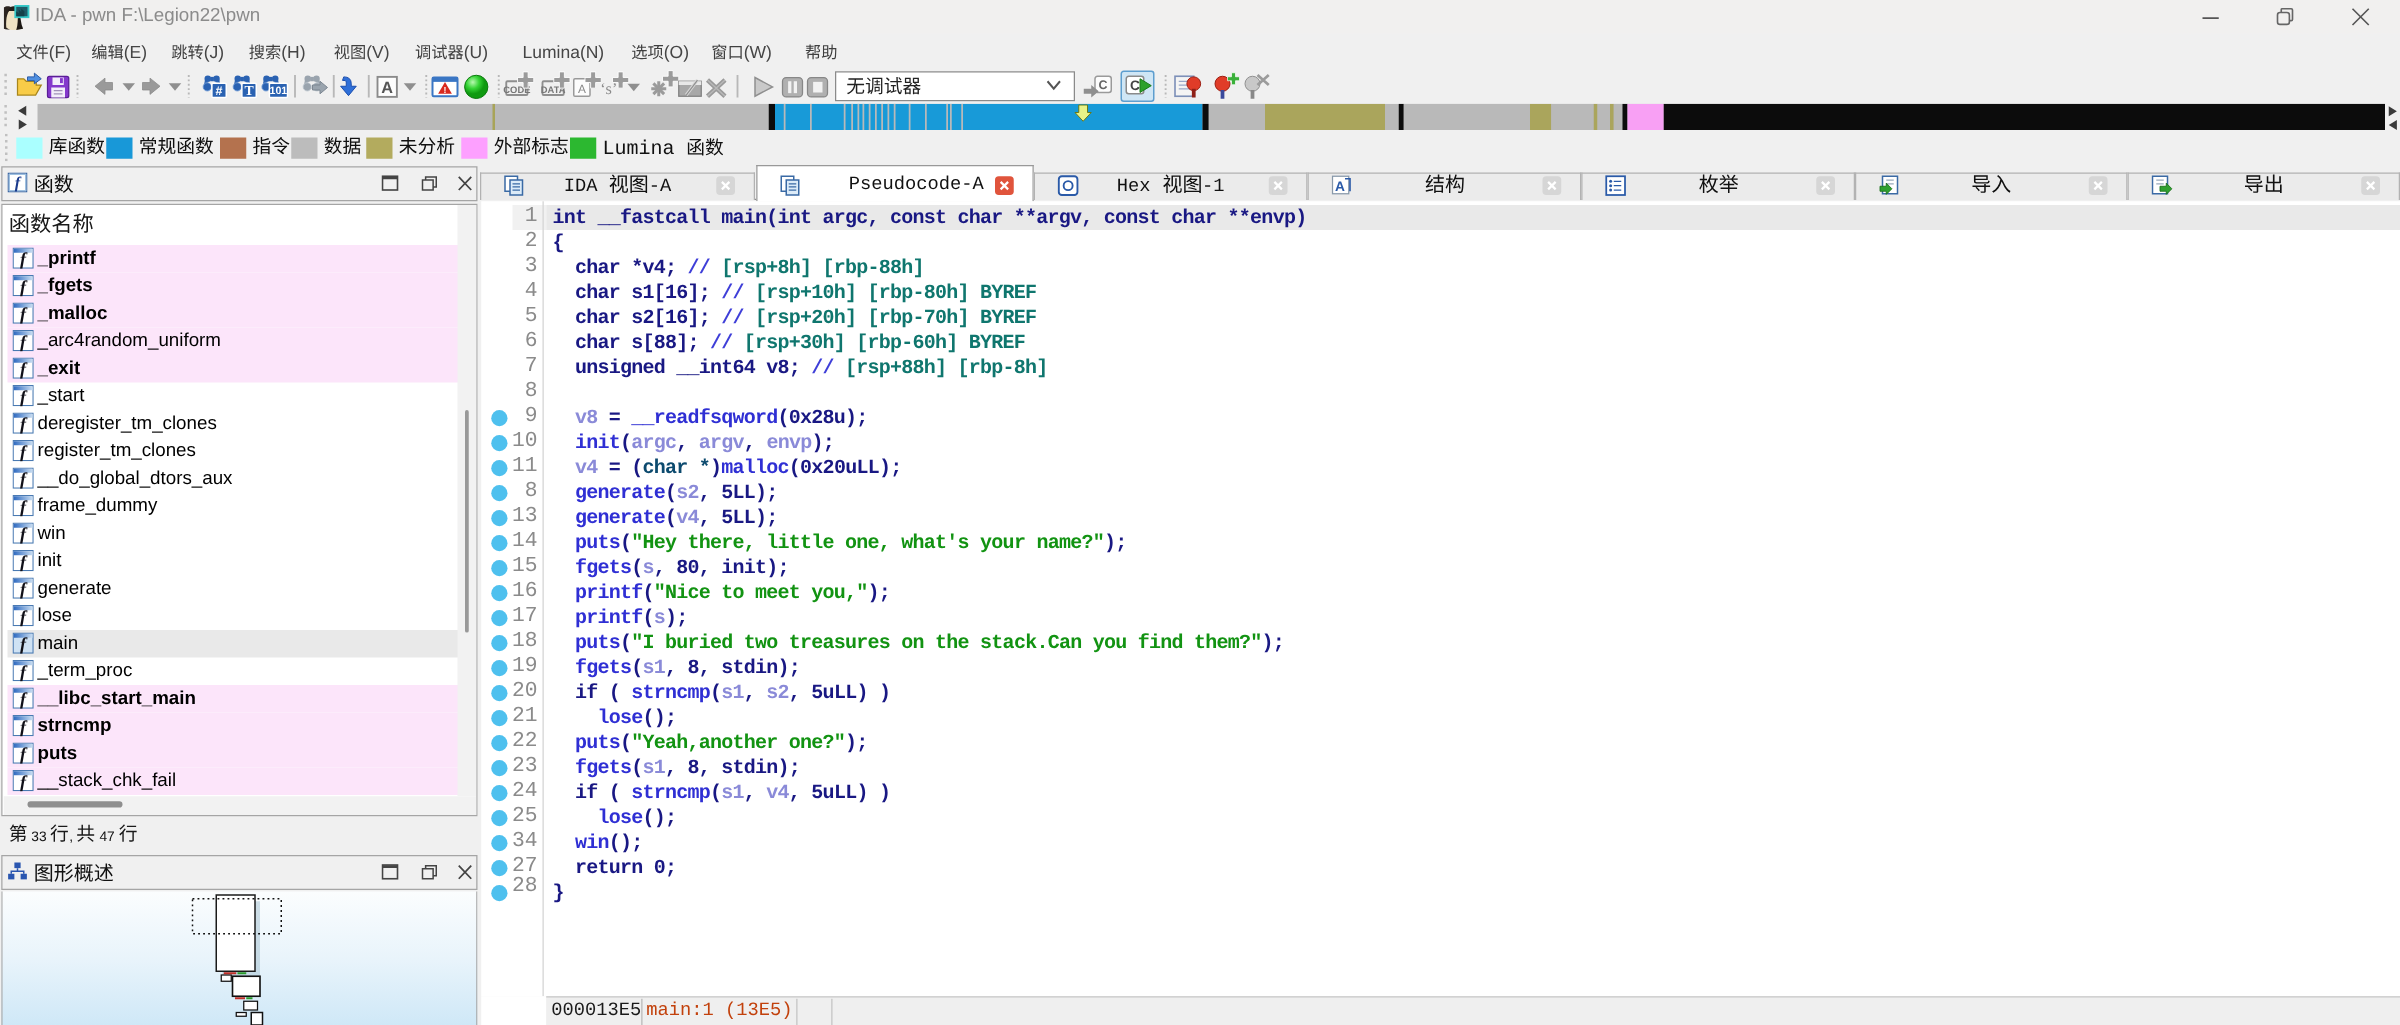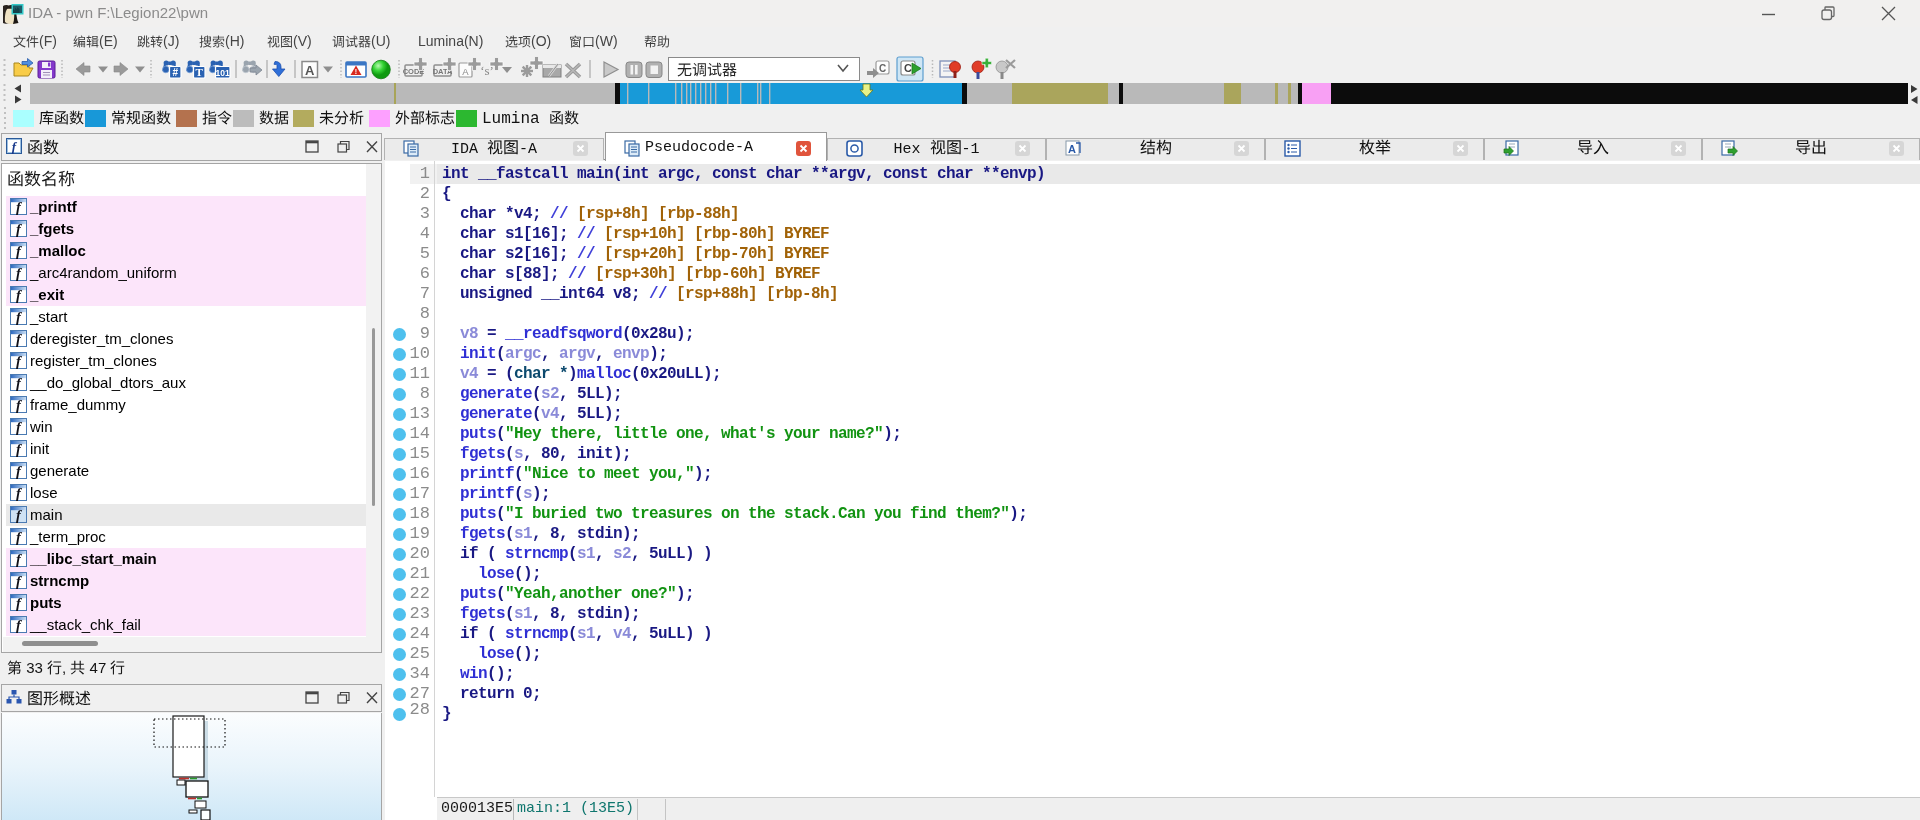--- a/index.html
+++ b/index.html
@@ -1,21 +1,21 @@
 <!DOCTYPE html>
 <html><head><meta charset="utf-8"><style>
 *{margin:0;padding:0;box-sizing:border-box}
 html,body{width:1920px;height:820px;overflow:hidden;background:#f0f0f0;font-family:"Liberation Sans",sans-serif;position:relative}
 .ab{position:absolute}
 .cj{display:inline-block;fill:#1a1a1a}
 .mono{font-family:"Liberation Mono",monospace}
 .codeline{position:absolute;left:442px;white-space:pre;font-family:"Liberation Mono",monospace;font-size:16px;letter-spacing:-0.6px;font-weight:bold;line-height:20px;height:20px}
 .ln{position:absolute;width:46px;text-align:right;font-family:"Liberation Mono",monospace;font-size:17px;font-weight:normal;color:#8b8b8b;line-height:20px;height:20px;left:384px}
 .dot{position:absolute;width:13px;height:13px;border-radius:7px;background:#4ec0ee;left:393px}
-.n{color:#191883}.fu{color:#2f2fd4}.v{color:#8a8ad8}.gy{color:#0c4a6e}.s{color:#129312}.cm{color:#a16207}.mk{color:#3e3ed8}
+.n{color:#191883}.fu{color:#2f2fd4}.v{color:#8a8ad8}.gy{color:#0c4a6e}.s{color:#129312}.cm{color:#0f766e}.mk{color:#3e3ed8}
 .frow{position:absolute;left:3px;width:361px;height:22px;font-size:15px;color:#000;white-space:nowrap}
 .frow .t{position:absolute;left:24px;top:2px}
 .pink{background:#fce5fa}
 .tabl{font-family:"Liberation Mono",monospace;font-size:15px;color:#111}
 </style></head><body>
 <svg width="0" height="0" style="position:absolute">
     <defs>
       <path id="g0" d="M423 823C453 774 485 707 497 666L580 693C566 734 531 799 501 847ZM50 664V590H206C265 438 344 307 447 200C337 108 202 40 36 -7C51 -25 75 -60 83 -78C250 -24 389 48 502 146C615 46 751 -28 915 -73C928 -52 950 -20 967 -4C807 36 671 107 560 201C661 304 738 432 796 590H954V664ZM504 253C410 348 336 462 284 590H711C661 455 592 344 504 253Z"></path>
       <path id="g1" d="M317 341V268H604V-80H679V268H953V341H679V562H909V635H679V828H604V635H470C483 680 494 728 504 775L432 790C409 659 367 530 309 447C327 438 359 420 373 409C400 451 425 504 446 562H604V341ZM268 836C214 685 126 535 32 437C45 420 67 381 75 363C107 397 137 437 167 480V-78H239V597C277 667 311 741 339 815Z"></path>
       <path id="g2" d="M40 54 58 -15C140 18 245 61 346 103L332 163C223 121 114 79 40 54ZM61 423C75 430 98 435 205 450C167 386 132 335 116 316C87 278 66 252 45 248C53 230 64 196 68 182C87 194 118 204 339 255C336 271 333 298 334 317L167 282C238 374 307 486 364 597L303 632C286 593 265 554 245 517L133 505C190 593 246 706 287 815L215 840C179 719 112 587 91 554C71 520 55 496 38 491C46 473 57 438 61 423ZM624 350V202H541V350ZM675 350H746V202H675ZM481 412V-72H541V143H624V-47H675V143H746V-46H797V143H871V-7C871 -14 868 -16 861 -17C854 -17 836 -17 814 -16C822 -32 829 -56 831 -73C867 -73 890 -71 908 -62C926 -52 930 -35 930 -8V413L871 412ZM797 350H871V202H797ZM605 826C621 798 637 762 648 732H414V515C414 361 405 139 314 -21C329 -28 360 -50 372 -63C465 99 482 335 483 498H920V732H729C717 765 697 811 675 846ZM483 668H850V561H483Z"></path>
@@ -693,21 +693,21 @@
         <rect x="1" y="1" width="15" height="3.2" fill="url(#fg)"></rect>
         <text x="8.5" y="14" text-anchor="middle" font-family="Liberation Serif" font-style="italic" font-weight="bold" font-size="14.5" fill="#101018">f</text>
       </svg>
       <span class="t" style="">__stack_chk_fail</span>
     </div>
   </div>
 <div class="ab" style="left:366px;top:164px;width:15px;height:473px;background:#f2f2f2"></div>
 <div class="ab" style="left:372px;top:328px;width:3px;height:178px;background:#999;border-radius:2px"></div>
 <div class="ab" style="left:3px;top:637px;width:378px;height:15px;background:#f2f2f2"></div>
 <div class="ab" style="left:22px;top:641px;width:76px;height:5px;background:#8f8f8f;border-radius:2.5px"></div>
-<div class="ab" style="left:7px;top:659px;font-size:15px;color:#111"><svg class="cj" style="width:15px;height:15px;vertical-align:-0.13em;" viewBox="0 -880 1000 1000">
+<div class="ab" style="left:7px;top:659px;font-size:11px;color:#111"><svg class="cj" style="width:15px;height:15px;vertical-align:-0.13em;" viewBox="0 -880 1000 1000">
       <use href="#g47" transform="scale(1,-1)"></use>
     </svg> 33 <svg class="cj" style="width:15px;height:15px;vertical-align:-0.13em;" viewBox="0 -880 1000 1000">
       <use href="#g48" transform="scale(1,-1)"></use>
     </svg>, <svg class="cj" style="width:15px;height:15px;vertical-align:-0.13em;" viewBox="0 -880 1000 1000">
       <use href="#g49" transform="scale(1,-1)"></use>
     </svg> 47 <svg class="cj" style="width:15px;height:15px;vertical-align:-0.13em;" viewBox="0 -880 1000 1000">
       <use href="#g48" transform="scale(1,-1)"></use>
     </svg></div>
 <div class="ab" style="left:1px;top:684px;width:381px;height:28px;background:#f0f0f0;border:1px solid #a5a5a5"></div>
 <span class="ab" style="left:6px;top:689px"><svg width="16" height="16" viewBox="0 0 16 16">
@@ -777,21 +777,21 @@
     <path d="M4.5 4.5 L10.5 10.5 M10.5 4.5 L4.5 10.5" stroke="#fff" stroke-width="1.8"></path>
   </svg>
 <div class="ab" style="left:605px;top:132px;width:222px;height:29px;background:#fff;border:1px solid #999;border-bottom:none"></div>
 <span class="ab" style="left:624px;top:140px"><svg width="17" height="17" viewBox="0 0 17 17">
       <rect x="1" y="1" width="10" height="12" fill="#fff" stroke="#3a6aa5" stroke-width="1.2"></rect>
       <rect x="5" y="4" width="10" height="12" fill="#dcebf8" stroke="#3a6aa5" stroke-width="1.2"></rect>
       <line x1="7" y1="7" x2="13" y2="7" stroke="#3a6aa5"></line>
       <line x1="7" y1="9.5" x2="13" y2="9.5" stroke="#3a6aa5"></line>
       <line x1="7" y1="12" x2="13" y2="12" stroke="#3a6aa5"></line>
     </svg></span>
-<div class="ab tabl" style="left:645px;top:139px;width:142px;text-align:left">Pseudocode-A</div>
+<div class="ab tabl" style="left:645px;top:139px;width:142px;text-align:right">Pseudocode-A</div>
 <div class="ab" style="left:796px;top:141px;width:15px;height:15px;background:#e0543c;border-radius:3px"></div>
 <svg class="ab" style="left:796px;top:141px" width="15" height="15">
     <path d="M4.5 4.5 L10.5 10.5 M10.5 4.5 L4.5 10.5" stroke="#fff" stroke-width="1.8"></path>
   </svg>
 <div class="ab" style="left:827px;top:138px;width:219px;height:22px;background:#ebebeb;border:1px solid #b2b2b2;border-bottom:none"></div>
 <span class="ab" style="left:846px;top:140px"><svg width="17" height="17" viewBox="0 0 17 17">
       <rect x="1" y="1" width="15" height="15" rx="2.5" fill="#fff" stroke="#2a5aa8" stroke-width="1.6"></rect>
       <circle cx="8.5" cy="8.5" r="3.6" fill="none" stroke="#2a5aa8" stroke-width="1.5"></circle>
     </svg></span>
 <div class="ab tabl" style="left:867px;top:139px;width:139px;text-align:center">Hex <svg class="cj" style="width:16px;height:16px;vertical-align:-0.13em;fill:#111;" viewBox="0 -880 1000 1000">
@@ -945,14 +945,14 @@
 <div class="ln" style="top:684px">27</div>
 <div class="dot" style="top:688px"></div>
 <div class="codeline" style="top:684px"><span class="n">  return 0;</span></div>
 <div class="ln" style="top:700px">28</div>
 <div class="dot" style="top:708px"></div>
 <div class="codeline" style="top:704px"><span class="n">}</span></div>
 <div class="ab" style="left:385px;top:797px;width:52px;height:23px;background:#fff"></div>
 <div class="ab" style="left:437px;top:797px;width:1483px;height:23px;background:#efefef;border-top:1px solid #c8c8c8"></div>
 <div class="ab mono" style="left:441px;top:800px;font-size:15px;color:#1a1a1a">000013E5</div>
 <div class="ab" style="left:513px;top:799px;width:1px;height:21px;background:#b8b8b8"></div>
-<div class="ab mono" style="left:517px;top:800px;font-size:15px;color:#0f766e">main:1 (13E5)</div>
+<div class="ab mono" style="left:517px;top:800px;font-size:15px;color:#c2410c">main:1 (13E5)</div>
 <div class="ab" style="left:637px;top:799px;width:1px;height:21px;background:#c4c4c4"></div>
 <div class="ab" style="left:665px;top:799px;width:1px;height:21px;background:#c4c4c4"></div>
 </body></html>

